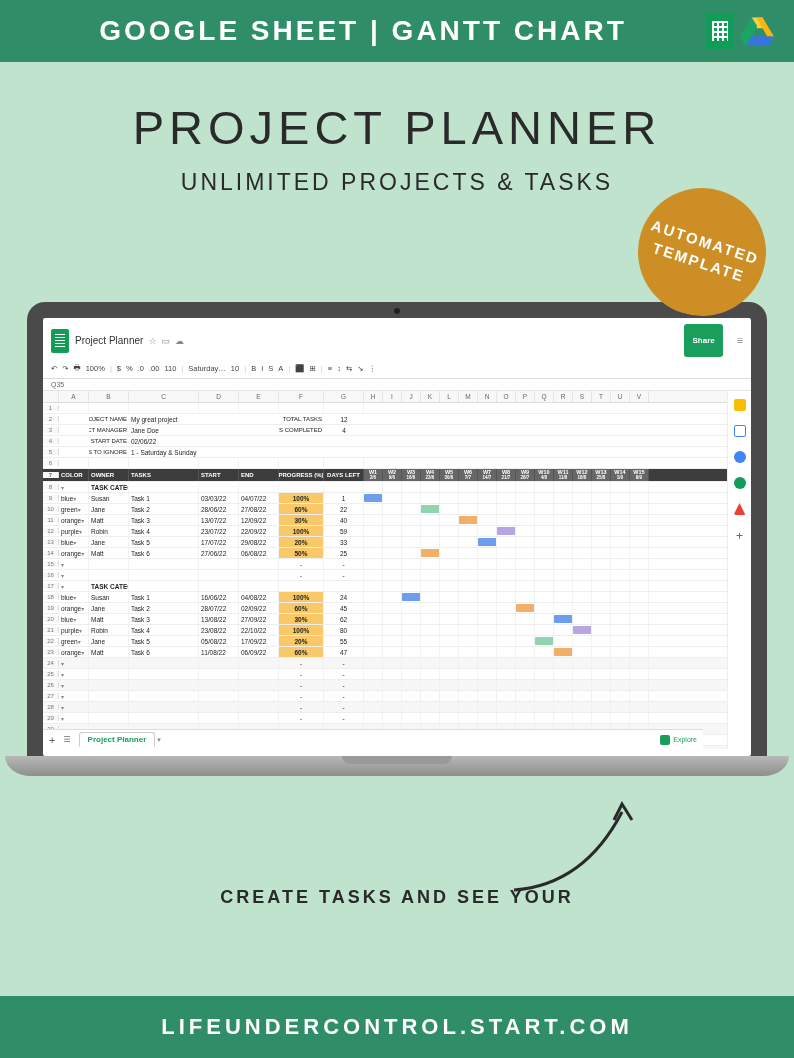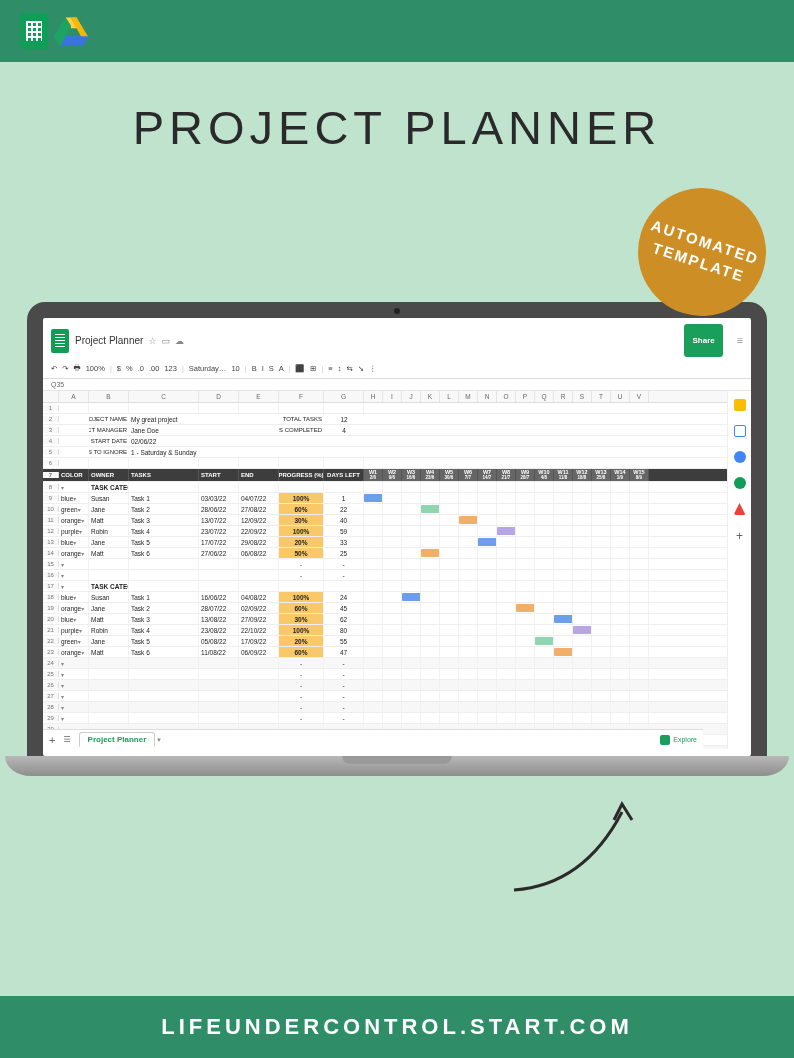--- a/index.html
+++ b/index.html
@@ -161,38 +161,40 @@
   .bottom-bar{
     position:absolute;bottom:0;left:0;right:0;height:62px;
     background:#2f8e67;display:flex;align-items:center;justify-content:center;
     color:#fff;font-size:22px;font-weight:600;letter-spacing:4px;
   }
 </style>
 </head>
 <body>
 
 <div class="top-bar">
+  <span class="top-bar-text">GOOGLE SHEET | GANTT CHART</span>
   <div class="top-icons">
     <div class="sheet-ico"></div>
     <div class="drive-ico">
       <svg viewBox="0 0 50 44">
           <polygon points="17,2 33,2 50,30 42,44 8,44 0,30" fill="#fff" opacity="0"></polygon>
           <polygon points="17,2 33,2 42,18 25,18" fill="#ffcf4b"></polygon>
           <polygon points="17,2 0,30 8,44 25,14" fill="#26a65b"></polygon>
           <polygon points="50,30 42,44 8,44 17,30" fill="#4285f4"></polygon>
           <polygon points="33,2 50,30 40,30 24,2" fill="#f7b708"></polygon>
           <polygon points="8,44 17,30 50,30 42,44" fill="#3973de"></polygon>
           <polygon points="0,30 17,2 25,16 9,44" fill="#1da362"></polygon>
         </svg>
     </div>
   </div>
 </div>
 
 <div class="hero">
   <div class="hero-title">PROJECT PLANNER</div>
+  <div class="hero-sub">UNLIMITED PROJECTS &amp; TASKS</div>
 </div>
 
 <div class="badge">
   <div><span>AUTOMATED</span><br><span>TEMPLATE</span></div>
 </div>
 
 <div class="laptop">
   <div class="screen-bezel">
     <div class="camera"></div>
     <div class="screen">
@@ -214,21 +216,21 @@
       <div class="gs-toolbar" id="gs-toolbar">
           <span>↶</span>
           <span>↷</span>
           <span>🖶</span>
           <span>100%</span>
           <span class="sep">|</span>
           <span>$</span>
           <span>%</span>
           <span>.0</span>
           <span>.00</span>
-          <span>123</span>
+          <span>110</span>
           <span class="sep">|</span>
           <span>Saturday…</span>
           <span>10</span>
           <span class="sep">|</span>
           <span>B</span>
           <span>I</span>
           <span>S</span>
           <span>A</span>
           <span class="sep">|</span>
           <span>⬛</span>
@@ -1101,17 +1103,18 @@
   </div>
   <div class="laptop-base"></div>
 </div>
 
 <svg class="arrow" viewBox="0 0 140 110">
   <path d="M 10 100 Q 80 95 118 22" stroke="#2a2a2a" stroke-width="3" fill="none"></path>
   <path d="M 110 30 L 118 14 L 128 30" stroke="#2a2a2a" stroke-width="3" fill="none"></path>
 </svg>
 
 <div class="caption">
+  <div>CREATE TASKS AND SEE YOUR</div>
 </div>
 
 <div class="bottom-bar">
   <span>LIFEUNDERCONTROL.START.COM</span>
 </div>
 
 </body></html>

